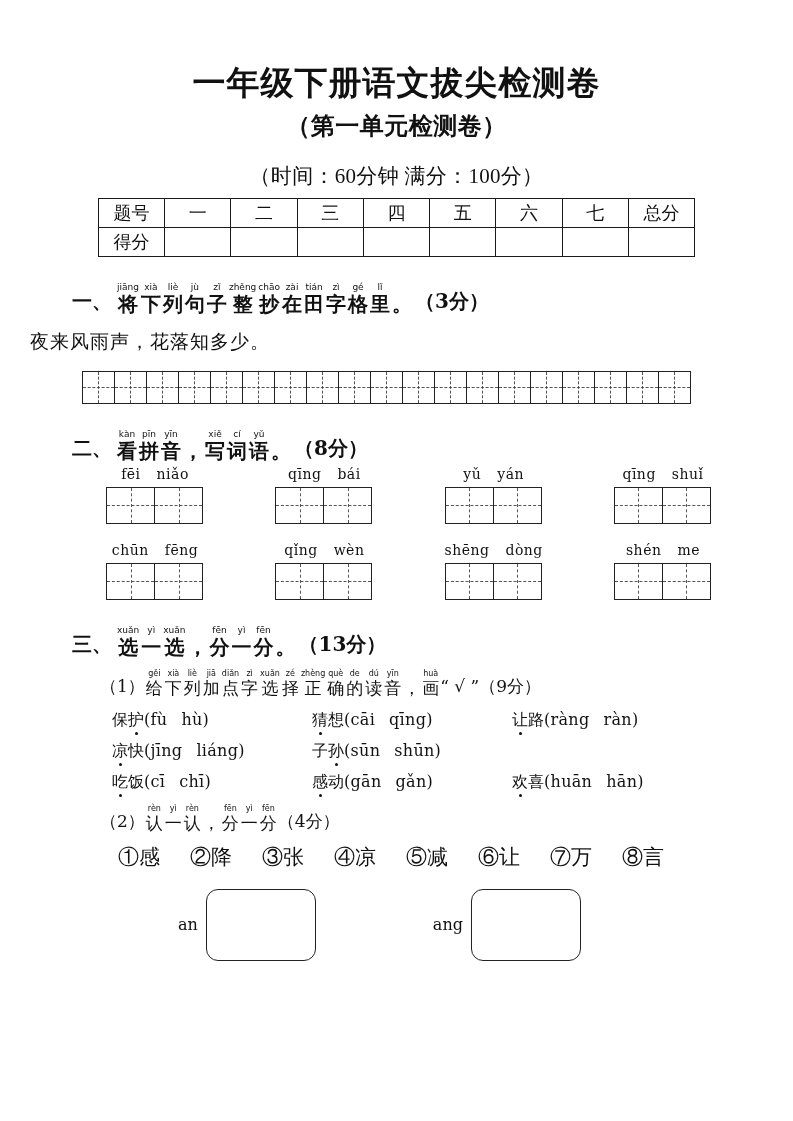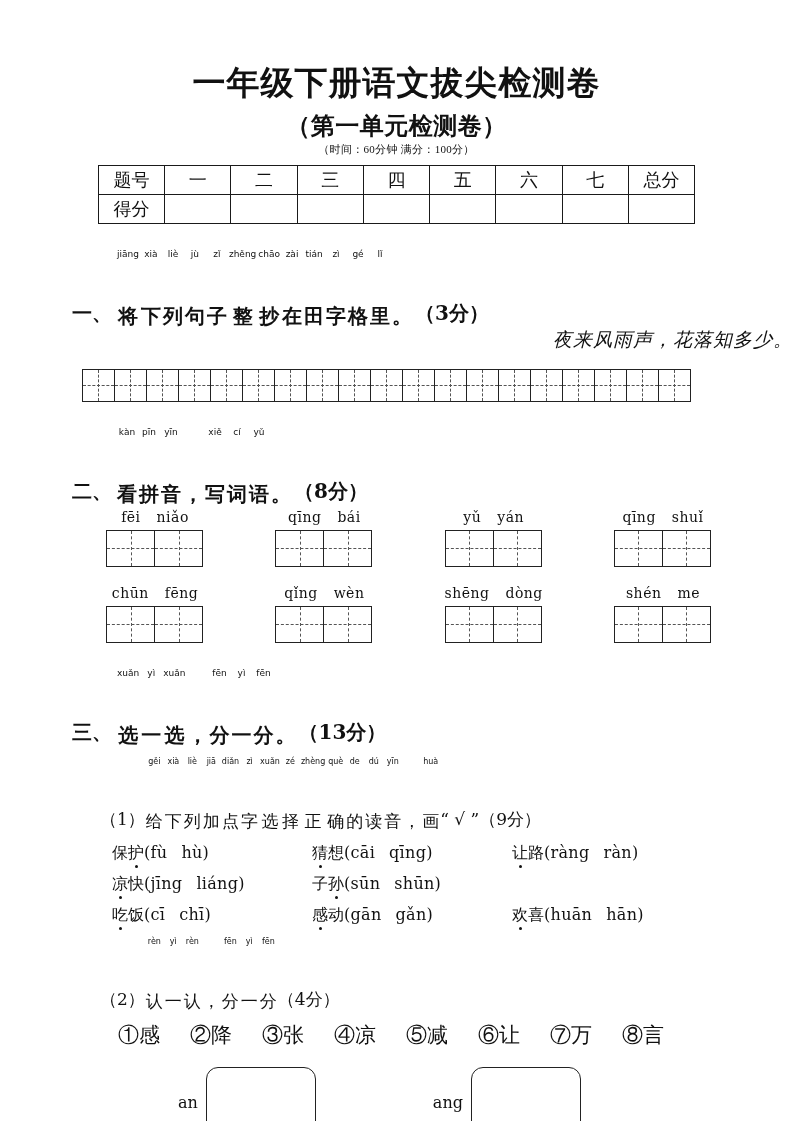--- a/index.html
+++ b/index.html
@@ -28,22 +28,22 @@
   .title-sub {
     text-align: center;
     font-size: 24px;
     font-weight: bold;
     margin-top: 8px;
     letter-spacing: 0.5px;
     font-family: "DejaVu Serif", "Liberation Serif", serif;
   }
   .title-meta {
     text-align: center;
-    font-size: 11px;
-    margin-top: 0;
+    font-size: 21px;
+    margin-top: 20px;
     letter-spacing: 0.3px;
   }
 
   
   .score-table-wrap { margin: 8px auto 0 auto; width: 597px; }
   table.score-table {
     border-collapse: collapse;
     width: 100%;
     table-layout: fixed;
   }
@@ -71,21 +71,20 @@
     font-family: "DejaVu Serif", "Liberation Serif", serif;
   }
   .sec-num { margin-right: 4px; white-space: nowrap; }
   .ruby-line { display: inline-flex; align-items: flex-end; }
   .rb {
     display: inline-flex;
     flex-direction: column;
     align-items: center;
     justify-content: flex-end;
     margin: 0 1px;
-    gap: 45px;
   }
   .rb .py {
     font-size: 9px;
     line-height: 9px;
     font-weight: normal;
     letter-spacing: 0px;
     font-family: "DejaVu Sans", "Liberation Sans", sans-serif;
     white-space: nowrap;
     margin-bottom: 1px;
   }
@@ -106,27 +105,26 @@
     align-items: flex-end;
     font-size: 17px;
     font-family: "DejaVu Serif", "Liberation Serif", serif;
   }
   .subq .rb .hz { font-size: 17px; line-height: 19px; font-weight: normal; }
   .subq .rb .py { font-size: 8px; line-height: 8px; }
   .subq .plain { font-size: 17px; white-space: nowrap; }
 
   
   .poem {
-    text-align: right;
+    text-align: left;
     font-size: 19px;
-    margin-top: 0;
+    margin-top: 14px;
     margin-left: 30px;
     letter-spacing: 1px;
     font-family: "DejaVu Serif", "Liberation Serif", serif;
-    font-style: italic;
   }
 
   
   .tzg-row { display: flex; margin: 16px auto 0 auto; }
   .tzg {
     width: 33px;
     height: 33px;
     border: 1px solid #222;
     margin-left: -1px;
     position: relative;

